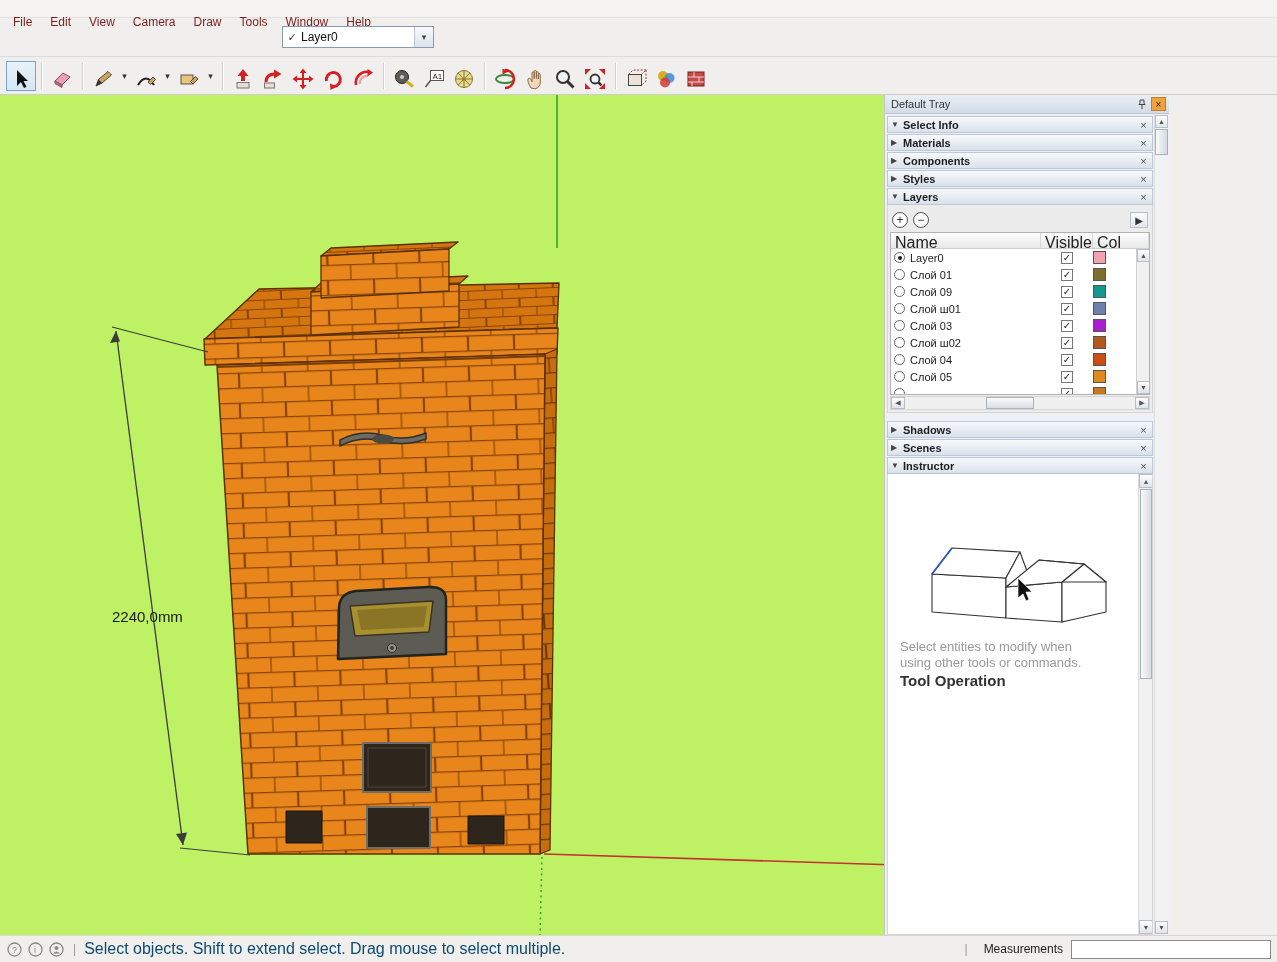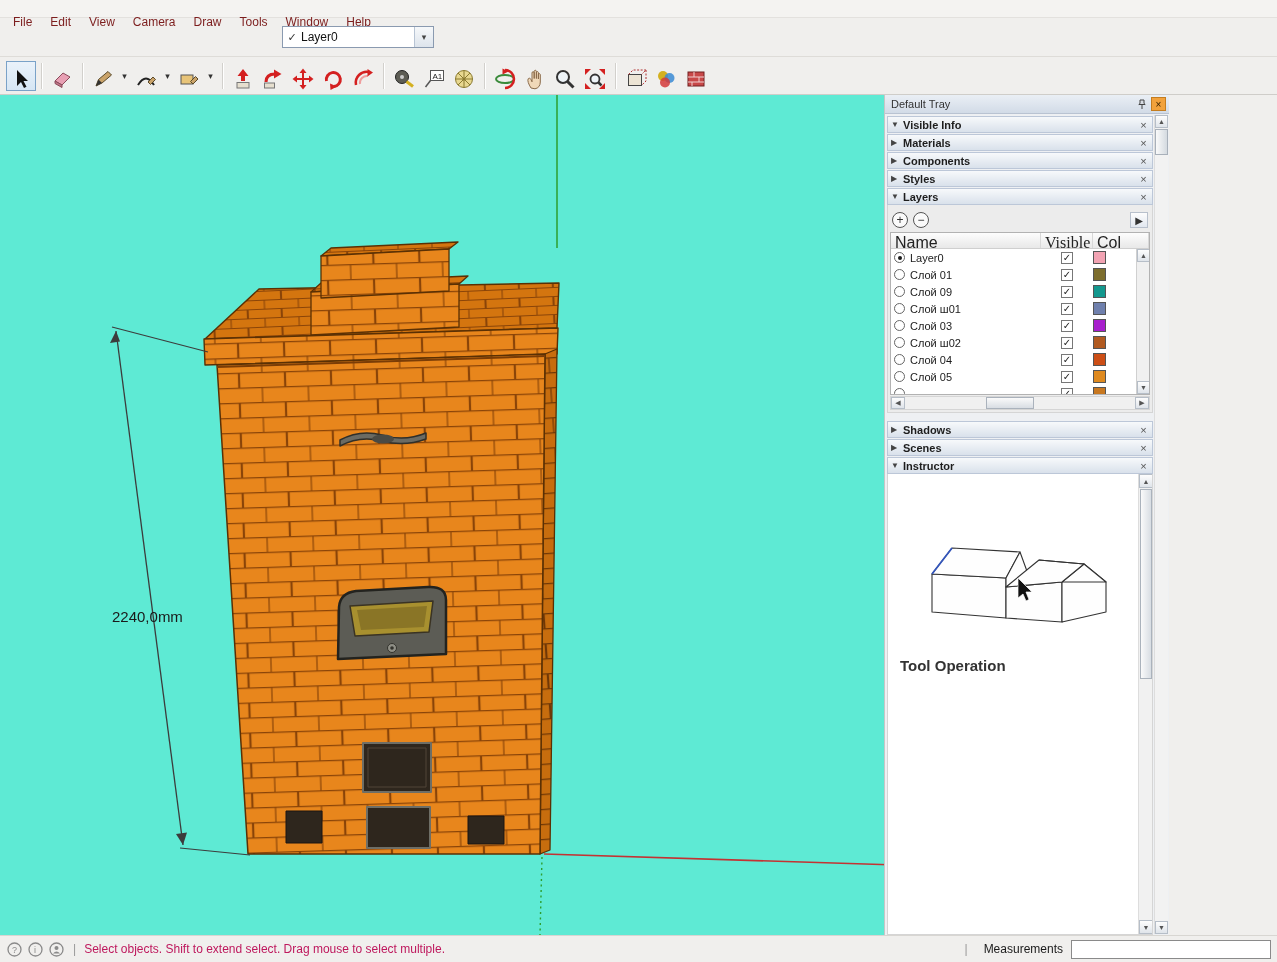--- a/index.html
+++ b/index.html
@@ -19,21 +19,21 @@
 
   
   .toolbar { height:38px; background:#f0efed; border-bottom:1px solid #cfcdc9; display:flex; align-items:center; padding-left:6px; }
   .tbtn { width:30px; height:30px; display:flex; align-items:flex-end; justify-content:center; border:1px solid transparent; }
   .tbtn.pressed { border:1px solid #7aa2c8; background:linear-gradient(#eaf2fa,#d6e6f4); }
   .dd { width:13px; height:30px; display:flex; align-items:center; justify-content:center; font-size:9px; color:#333; }
   .tsep { width:1px; height:26px; background:#d2d0cc; box-shadow:1px 0 0 #fff; margin:0 5px; }
 
   
   .main { position:absolute; top:95px; left:0; width:1277px; height:840px; display:flex; }
-  .viewport { width:884px; height:840px; position:relative; background:#5eead4; }
+  .viewport { width:884px; height:840px; position:relative; background:#bef264; }
   .viewport svg { display:block; }
 
   
   .tray { width:285px; height:840px; background:#eef0f3; border-left:1px solid #c6c6c6; position:relative; display:flex; flex-direction:column; }
   .tray-title { height:19px; background:linear-gradient(#eaeff5,#d2dbe7); border-bottom:1px solid #b9c3d2; display:flex; align-items:center; padding:0 3px 0 6px; font-size:11px; color:#333; flex:none; }
   .tray-title .spacer { flex:1; }
   .tt-btn { width:15px; height:14px; display:flex; align-items:center; justify-content:center; font-size:10px; color:#333; margin-left:2px; }
   .tt-close { background:#f2a23c; border:1px solid #c47d20; color:#3a2200; }
   .tray-body { flex:1; display:flex; flex-direction:column; padding:1px 16px 0 2px; overflow:hidden; }
   .sec-head { height:17px; flex:none; background:linear-gradient(#f7f9fb,#d9e1eb); border:1px solid #bcc7d8; display:flex; align-items:center; font-size:11px; font-weight:bold; color:#1d1d1d; margin-top:1px; padding:0 2px 0 3px; }
@@ -49,21 +49,21 @@
 
   
   .layers-body { height:208px; padding:3px 2px 2px 2px; display:flex; flex-direction:column; }
   .layers-tools { height:24px; display:flex; align-items:center; gap:5px; padding:0 2px; flex:none; }
   .circle-btn { width:16px; height:16px; border:1.5px solid #555; border-radius:50%; display:flex; align-items:center; justify-content:center; font-size:12px; line-height:1; color:#333; background:#fafafa; }
   .layers-detail { margin-left:auto; width:18px; height:16px; display:flex; align-items:center; justify-content:center; color:#333; font-size:10px; border:1px solid #b8c0cc; background:linear-gradient(#fdfdfd,#e2e8f0); }
   .ltable { flex:1; background:#fff; border:1px solid #b2b2b2; position:relative; overflow:hidden; }
   .lt-head { height:16px; display:flex; background:linear-gradient(#fdfdfd,#e8e8e8); border-bottom:1px solid #cfcfcf; font-size:16px; color:#222; }
   .lt-head > div { padding:1px 4px; border-right:1px solid #d8d8d8; }
   .col-name { width:150px; }
-  .col-vis { width:52px; text-align:left;font-family:Liberation Serif, serif; }
+  .col-vis { width:52px; text-align:left; }
   .col-color { flex:1; }
   .lt-rows { position:absolute; top:16px; left:0; right:13px; bottom:0; overflow:hidden; }
   .lrow { height:17px; display:flex; align-items:center; font-size:11px; }
   .lrow .c1 { width:150px; display:flex; align-items:center; gap:5px; padding-left:3px; }
   .lrow .c2 { width:52px; display:flex; justify-content:center; }
   .lrow .c3 { flex:1; display:flex; }
   .radio { width:11px; height:11px; border:1px solid #666; border-radius:50%; background:#fff; position:relative; flex:none; }
   .radio.on::after { content:""; position:absolute; inset:2.5px; background:#1a1a1a; border-radius:50%; }
   .checkbox { width:12px; height:12px; border:1px solid #777; background:#fff; font-size:10px; line-height:10px; text-align:center; color:#222; }
   .swatch { width:13px; height:13px; border:1px solid #555; }
@@ -74,37 +74,37 @@
   .hscroll { height:14px; margin-top:1px; flex:none; background:#f0f0f0; border:1px solid #d5d5d5; display:flex; align-items:center; position:relative; }
   .hscroll .arr { width:14px; height:12px; }
   .hscroll .thumb { position:absolute; left:95px; width:48px; height:12px; background:linear-gradient(#fafafa,#d8dde3); border:1px solid #aab2bc; }
 
   
   .inst-body { flex:1; background:#ffffff; border:1px solid #d5d5d5; border-top:none; position:relative; overflow:hidden; }
   .inst-inner { position:absolute; top:0; left:0; right:14px; bottom:0; padding:30px 6px 0 12px; }
   .inst-img { display:block; margin:8px auto 0 auto; }
   .inst-title { font-size:19px; font-weight:bold; color:#222; margin-top:34px; }
   .inst-desc { font-size:13px; color:#999; line-height:1.25; margin-top:2px; width:205px; }
-  .inst-sub { font-size:15px; font-weight:bold; color:#333; margin-top:20px; }
+  .inst-sub { font-size:15px; font-weight:bold; color:#333; }
   .iscroll { position:absolute; top:0; right:0; bottom:0; width:14px; background:#f1f1f1; border-left:1px solid #ddd; }
   .iscroll .arr { width:14px; height:14px; }
   .iscroll .arr.bottom { position:absolute; bottom:0; }
   .iscroll .thumb { position:absolute; top:15px; left:1px; width:12px; height:190px; background:linear-gradient(90deg,#fafafa,#d8dde3); border:1px solid #aab2bc; }
 
   
   .strip { position:absolute; top:20px; right:1px; bottom:1px; width:14px; background:#f2f2f2; border-left:1px solid #ddd; }
   .strip .arr { width:13px; height:13px; }
   .strip .thumb { position:absolute; top:14px; left:0; width:13px; height:26px; background:linear-gradient(90deg,#fafafa,#d4dae0); border:1px solid #a8b0ba; }
   .strip .arr.bottom { position:absolute; bottom:0; }
 
   
   .statusbar { position:absolute; top:935px; left:0; width:1277px; height:27px; background:#f0efed; border-top:1px solid #d8d6d2; display:flex; align-items:center; padding:0 6px; }
   .sb-icon { width:17px; height:17px; display:flex; align-items:center; justify-content:center; margin-right:4px; }
   .sb-sep { color:#999; margin:0 8px 0 4px; }
-  .sb-msg { font-size:12px; color:#be185d;text-align:center; }
+  .sb-msg { font-size:16px; color:#0c4a6e;text-align:center; }
   .sb-right { margin-left:auto; display:flex; align-items:center; }
   .sb-meas-label { font-size:12px; color:#1a1a1a; margin:0 8px; }
   .sb-meas-input { width:200px; height:19px; border:1px solid #8a8a8a; background:#fff; font-family:"Liberation Sans",sans-serif; font-size:12px; padding:0 4px; }
 </style>
 </head>
 <body>
 
 <div class="menubar">
   <span class="menu-item">File</span>
   <span class="menu-item">Edit</span>
@@ -362,21 +362,21 @@
             <path d="M3,1 h4 v3.5 l1.2,1 h-6.4 l1.2,-1 z M5,5.5 v4.5" fill="#d8dde4" stroke="#444"></path>
           </svg>
       </span>
       <span class="tt-btn tt-close">×</span>
     </div>
 
     <div class="tray-body">
 
       <div class="sec-head">
         <span class="tri">▼</span>
-        <span>Visible Info</span>
+        <span>Select Info</span>
         <span class="x">×</span>
       </div>
 
       <div class="sec-head">
         <span class="tri">▶</span>
         <span>Materials</span>
         <span class="x">×</span>
       </div>
 
       <div class="sec-head">
@@ -556,20 +556,21 @@
               <polygon points="92,66 106,40 114,62 92,75"></polygon>
               <polygon points="92,75 148,70 148,110 92,106"></polygon>
               <polygon points="148,70 170,52 192,70 192,100 148,110"></polygon>
               <polygon points="148,70 170,52 192,70"></polygon>
               <polygon points="92,75 125,48 170,52 148,70"></polygon>
               <line x1="170" y1="52" x2="125" y2="48"></line>
             </g>
             <line x1="38" y1="36" x2="18" y2="62" stroke="#3355bb" stroke-width="1.8"></line>
             <polygon points="104,66 104,86 109,82 112,89 115,87.5 112,80 118,80" fill="#111" stroke="#fff" stroke-width="0.7"></polygon>
           </svg>
+          <div class="inst-desc">Select entities to modify when using other tools or commands.</div>
           <div class="inst-sub">Tool Operation</div>
         </div>
         <div class="iscroll">
           <span class="arr">▲</span>
           <span class="thumb"></span>
           <span class="arr bottom">▼</span>
         </div>
       </div>
 
     </div>

